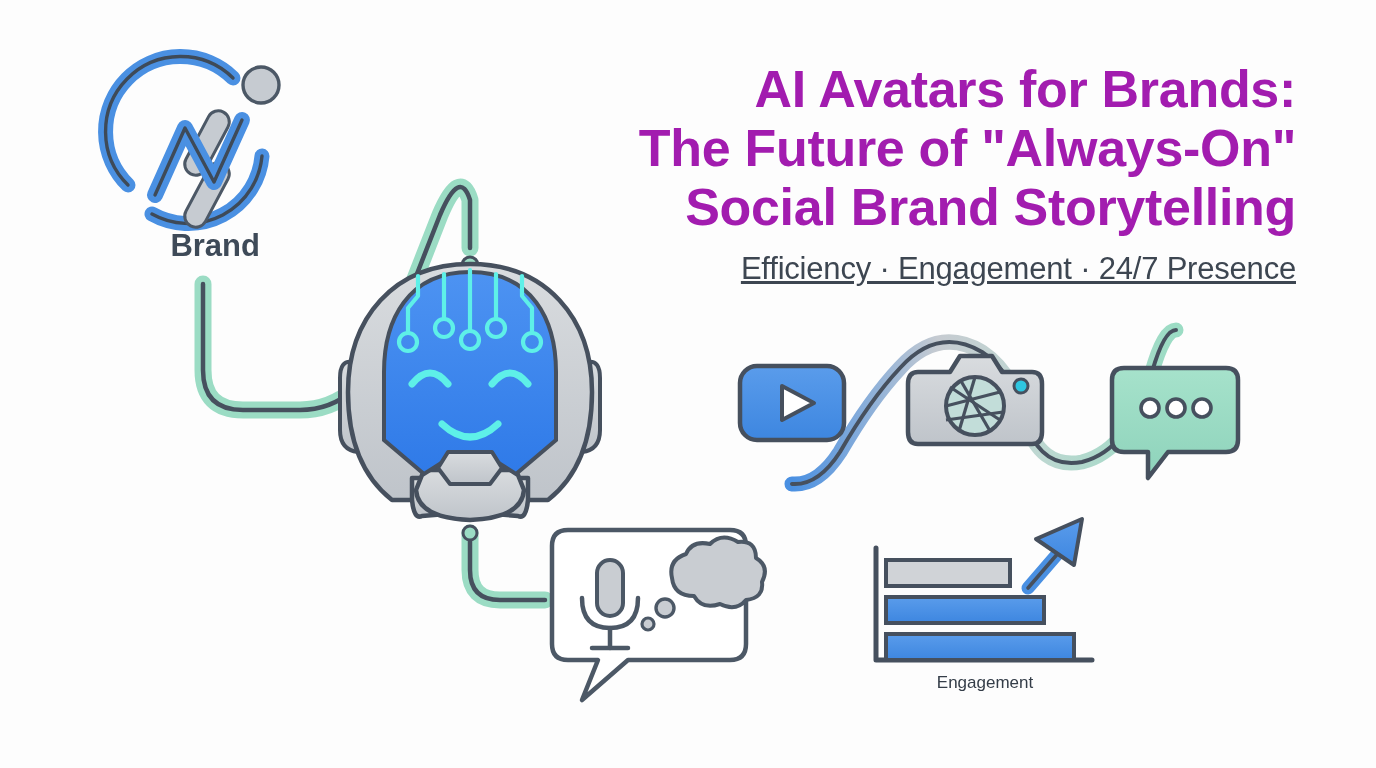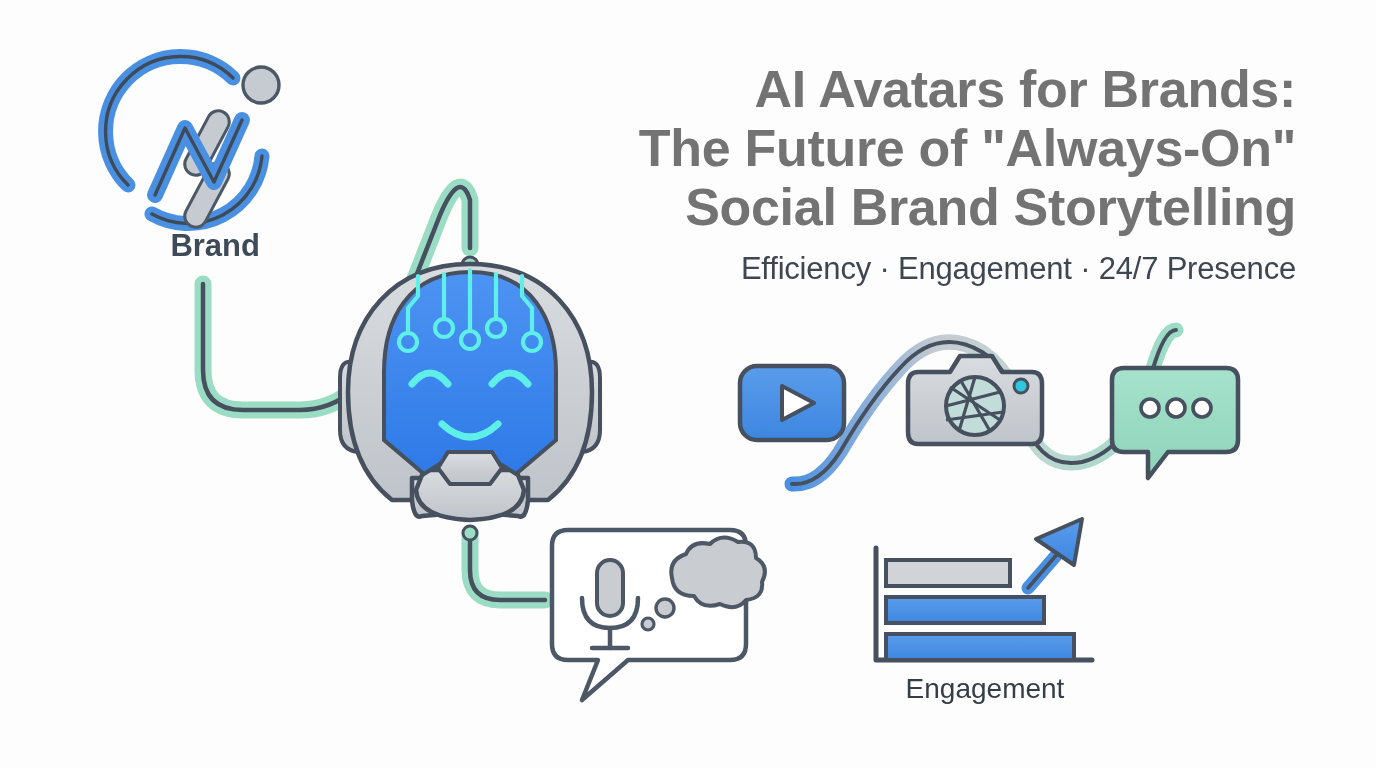--- a/index.html
+++ b/index.html
@@ -34,46 +34,47 @@
     position: absolute;
     left: 520px;
     top: 60px;
     width: 776px;
     text-align: right;
   }
   .title-line {
     font-size: 52px;
     font-weight: bold;
     line-height: 59px;
-    color: #737373;
+    color: #a21caf;
     letter-spacing: -0.3px;
   }
   #subtitle {
     font-size: 31px;
     line-height: 40px;
     color: #3d4651;
     margin-top: 12px;
     font-weight: normal;
     letter-spacing: -0.2px;
+    text-decoration: underline;
   }
   #brand-label {
     left: 148px;
     top: 228px;
     width: 112px;
     text-align: right;
     font-size: 31px;
     font-weight: bold;
     color: #3e4a58;
   }
   #engagement-label {
     left: 885px;
     top: 673px;
     width: 200px;
     text-align: center;
-    font-size: 28px;
+    font-size: 17px;
     color: #343d48;
     font-weight: normal;
   }
 </style>
 </head>
 <body>
 
 <div id="stage">
 
   <svg id="art" viewBox="0 0 1376 768">

